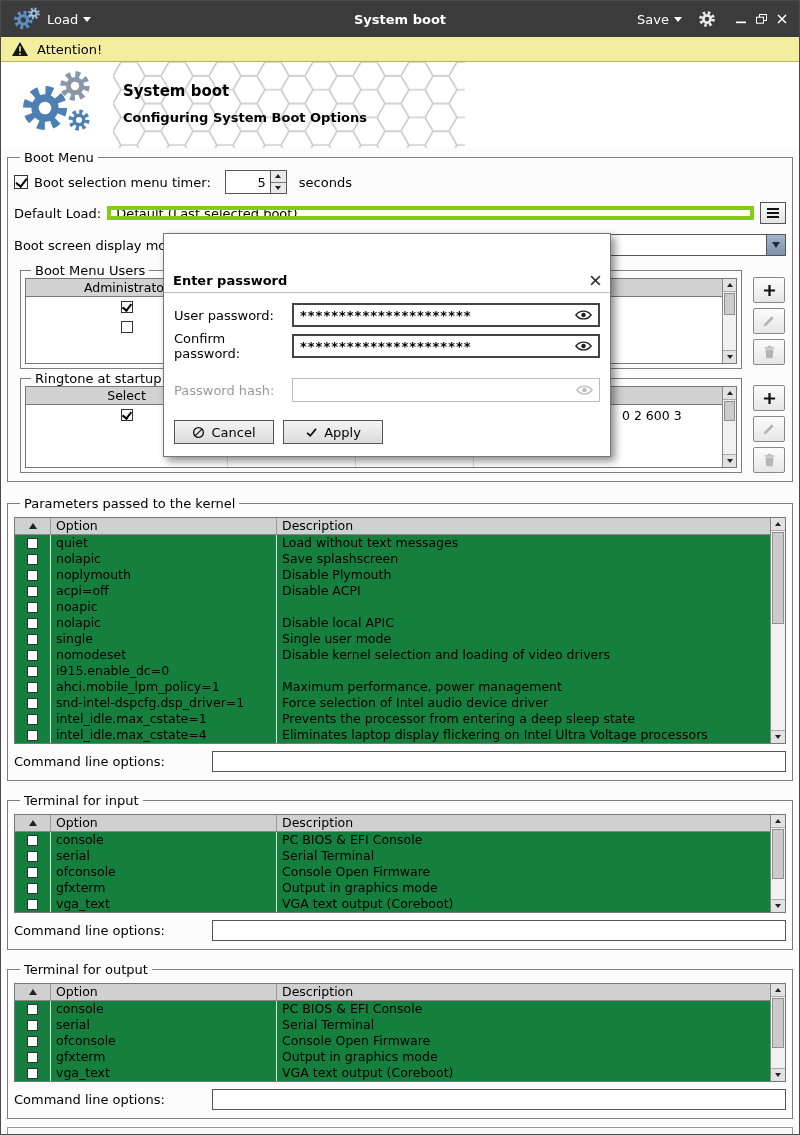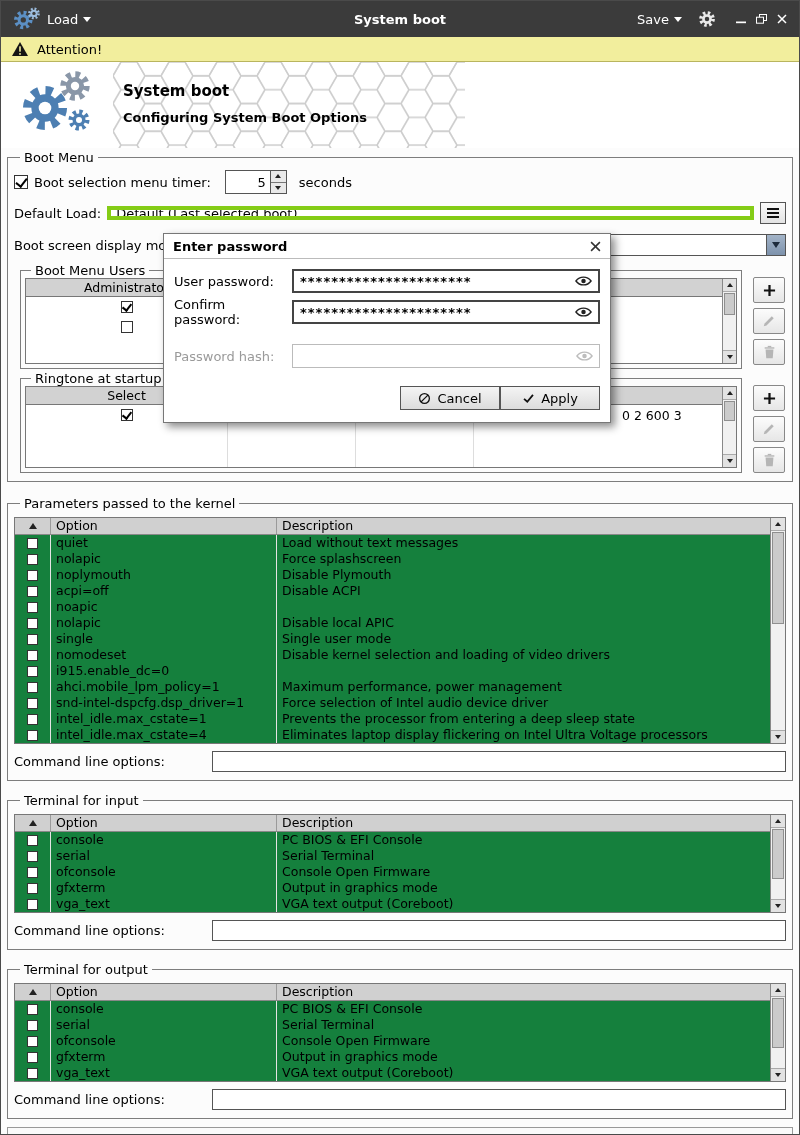--- a/index.html
+++ b/index.html
@@ -97,31 +97,31 @@
   .r-c1 { width:36px; border-right:1px solid #e4e4e4; display:flex; align-items:center; justify-content:center; flex:none; }
   .r-c2 { width:226px; border-right:1px solid #e4e4e4; padding-left:5px; line-height:15px; white-space:nowrap; overflow:hidden; flex:none; }
   .r-c3 { flex:1; padding-left:5px; line-height:15px; white-space:nowrap; overflow:hidden; min-width:0; }
 
   .cmd-row { display:flex; align-items:center; margin-top:7px; font-size:13px; }
   .cmd-label { width:198px; flex:none; }
   .cmd-input { flex:1; height:21px; border:1px solid #555; background:#fff; }
 
   
   .dialog { position:absolute; left:162px; top:232px; width:448px; background:#fff; border:1px solid #777; box-shadow:4px 4px 8px rgba(0,0,0,0.45); z-index:50; }
-  .dlg-title { height:25px; display:flex; align-items:center; padding:0 9px; font-weight:bold; font-size:13px; border-bottom:1px solid #bbb; }
+  .dlg-title { height:25px; display:flex; align-items:center; padding:0 9px; font-weight:bold; font-size:13px; border-bottom:1px solid #bbb;margin-top:34px; }
   .dlg-close { margin-left:auto; display:flex; align-items:center; }
   .dlg-body { padding:9px 10px 0; }
   .dlg-row { display:flex; align-items:center; height:26px; margin-bottom:5px; font-size:13px; }
   .dlg-label { width:118px; flex:none; }
   .pwfield { flex:1; border:2px solid #444; height:24px; display:flex; align-items:center; padding:0 6px; background:#fff; min-width:0; }
   .pwfield.disabled { border:1px solid #bbb; }
   .stars { flex:1; font-weight:bold; letter-spacing:1px; font-size:13px; white-space:nowrap; overflow:hidden; }
   .dlg-row.hash { margin-top:18px; }
   .dlg-row.hash .dlg-label { color:#9a9a9a; }
-  .dlg-btns { display:flex; justify-content:flex-end; padding:12px 10px 12px; }
+  .dlg-btns { display:flex; gap:9px; padding:12px 10px 12px; }
   .dlg-btn { width:100px; height:24px; border:1px solid #555; background:linear-gradient(#f4f4f4,#dcdcdc); display:flex; align-items:center; justify-content:center; gap:6px; font-size:13px; }
 
   
   .statusbar { height:20px; border:1px solid #999; margin:8px 6px 0; background:#fafafa; position:relative; flex:none; }
   .grip { position:absolute; right:1px; bottom:1px; }
 </style>
 </head>
 <body>
 
 <svg width="0" height="0" style="position:absolute">
@@ -399,21 +399,21 @@
                 </span>
                 <span class="r-c2">quiet</span>
                 <span class="r-c3">Load without text messages</span>
               </div>
 
               <div class="bt-row">
                 <span class="r-c1">
                   <span class="cb sm" style="width:11px;height:11px"></span>
                 </span>
                 <span class="r-c2">nolapic</span>
-                <span class="r-c3">Force splashscreen</span>
+                <span class="r-c3">Save splashscreen</span>
               </div>
 
               <div class="bt-row">
                 <span class="r-c1">
                   <span class="cb sm" style="width:11px;height:11px"></span>
                 </span>
                 <span class="r-c2">noplymouth</span>
                 <span class="r-c3">Disable Plymouth</span>
               </div>
 

